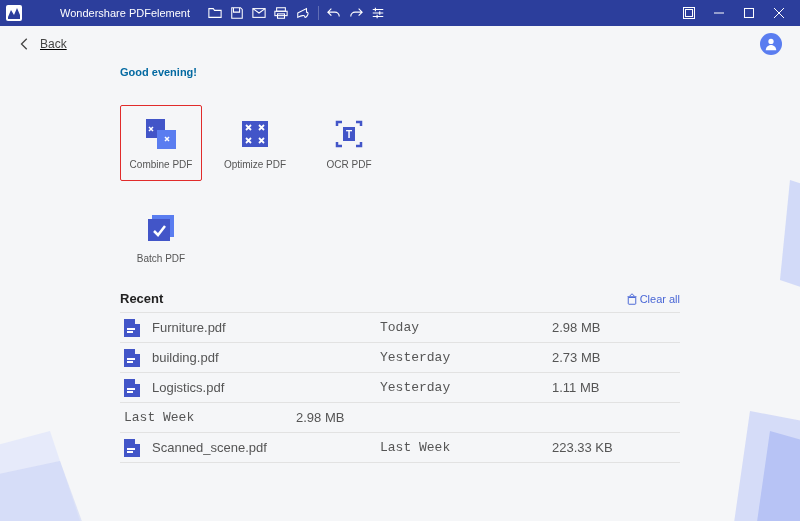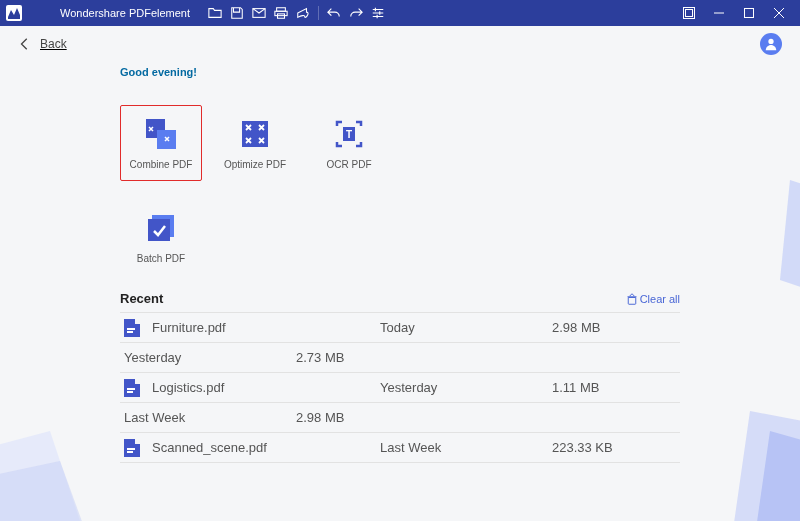--- a/index.html
+++ b/index.html
@@ -32,21 +32,21 @@
     .clear-all { display: flex; align-items: center; gap: 2px; color: #4a67d6; font-size: 11px; cursor: pointer; }
     .clear-all svg { display: block; }
     .recent-list { border-top: 1px solid #e2e2e2; }
     .recent-row { display: flex; align-items: center; height: 30px; border-bottom: 1px solid #e2e2e2; font-size: 13px; color: #555; padding: 0 4px; cursor: pointer; }
     .file-icon { width: 16px; height: 18px; background: #4255c8; margin-right: 12px; display: flex; align-items: center; justify-content: center; position: relative; }
     .file-icon::after { content: ""; position: absolute; top: 0; right: 0; width: 5px; height: 5px; background: #f5f6f8; }
     .file-icon .bar { width: 8px; height: 2px; background: #fff; position: absolute; }
     .file-icon .b1 { top: 9px; left: 3px; }
     .file-icon .b2 { top: 12px; left: 3px; width: 6px; }
     .col-name { width: 256px; display: flex; align-items: center; }
-    .col-date { width: 172px; }
+    .col-date { width: 172px; font-family: Liberation Mono, monospace; }
     .col-size { flex: 1; }
     .deco { position: absolute; pointer-events: none; }
     .deco svg { display: block; }
     .deco.top-right { top: 180px; right: -110px; }
     .deco.bottom-right { bottom: -90px; right: -110px; }
     .deco.bottom-left { bottom: -110px; left: -100px; }
     body { position: relative; }
   </style>
 </head>
 <body>
@@ -214,20 +214,27 @@
             <div class="file-icon">
               <div class="bar b1"></div>
               <div class="bar b2"></div>
             </div>
             <span>Furniture.pdf</span>
           </div>
         <div class="col-date">Today</div>
         <div class="col-size">2.98 MB</div>
       </div>
       <div class="recent-row">
+        <div class="col-name">
+            <div class="file-icon">
+              <div class="bar b1"></div>
+              <div class="bar b2"></div>
+            </div>
+            <span>building.pdf</span>
+          </div>
         <div class="col-date">Yesterday</div>
         <div class="col-size">2.73 MB</div>
       </div>
       <div class="recent-row">
         <div class="col-name">
             <div class="file-icon">
               <div class="bar b1"></div>
               <div class="bar b2"></div>
             </div>
             <span>Logistics.pdf</span>

